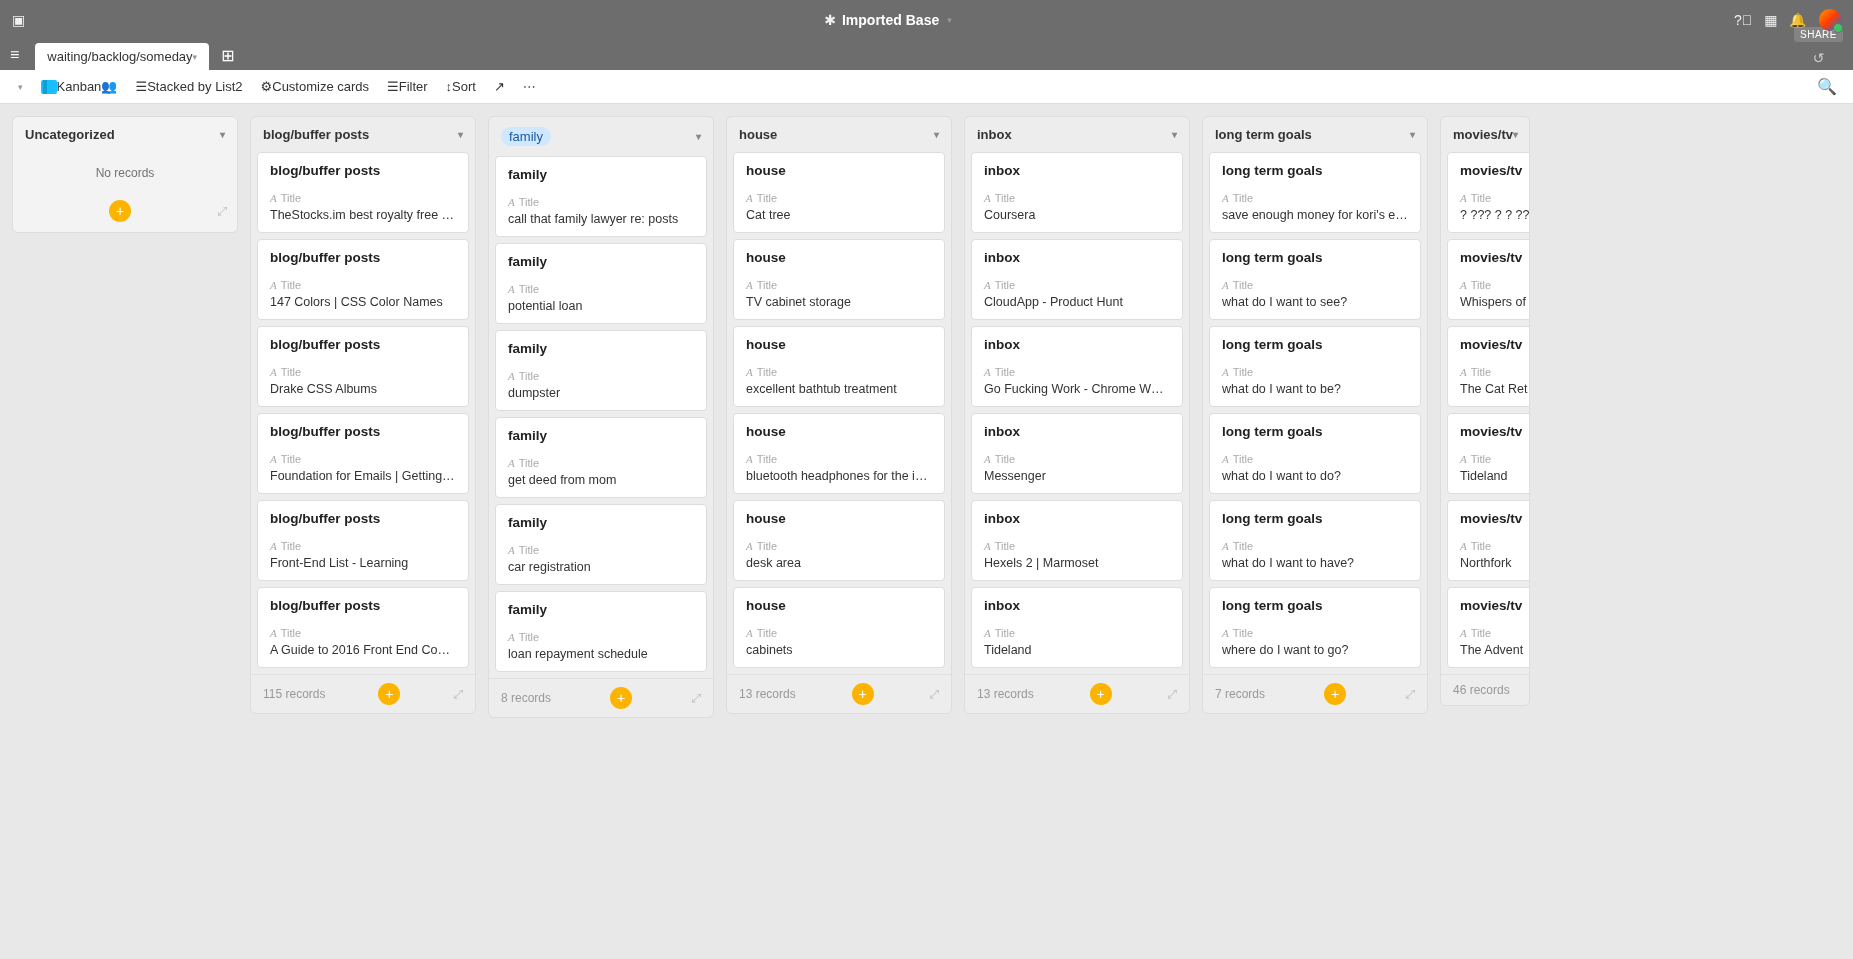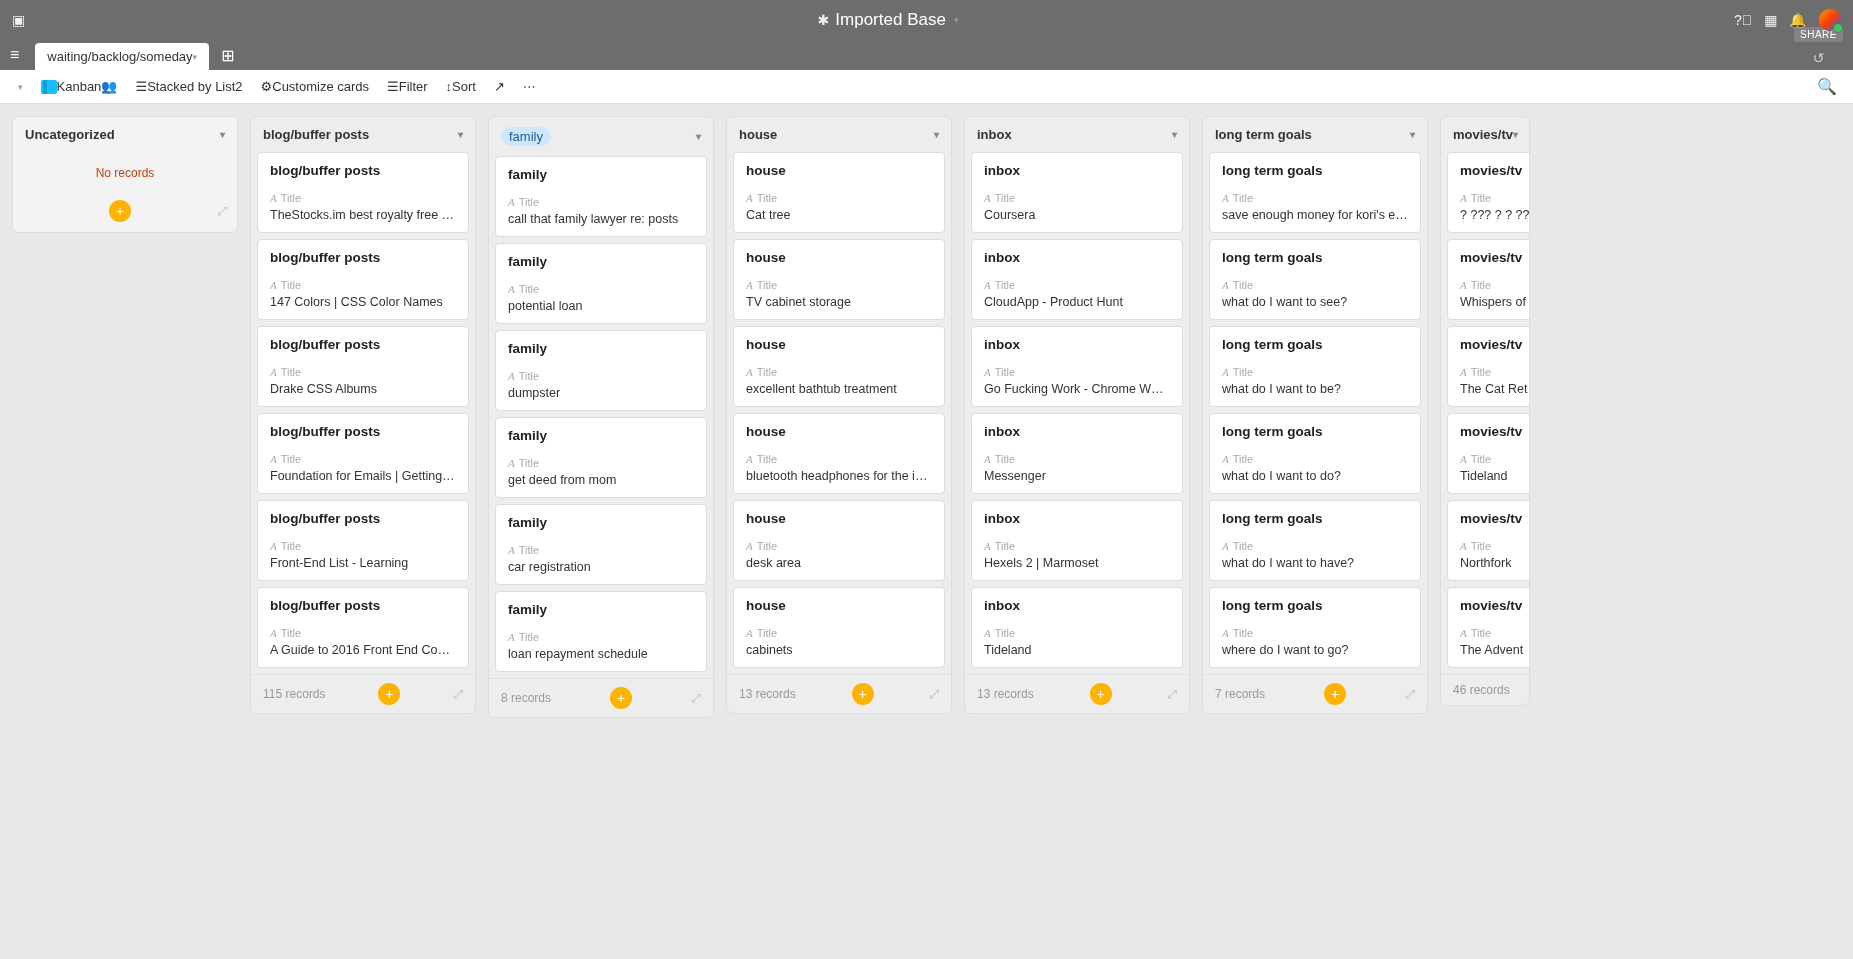--- a/index.html
+++ b/index.html
@@ -2,21 +2,21 @@
 <html><head>
 <meta charset="utf-8">
 <style>
 * { box-sizing: border-box; margin: 0; padding: 0; font-family: -apple-system, BlinkMacSystemFont, "Segoe UI", Helvetica, Arial, sans-serif; }
 body { background: #e8e8e8; width: 1853px; height: 959px; overflow: hidden; }
 
 .topbar { height: 40px; background: #6d6d6d; display: flex; align-items: center; padding: 0 12px; color: #fff; }
 .topbar-left { width: 30px; display: flex; align-items: center; }
 .topbar-center { flex: 1; display: flex; align-items: center; justify-content: center; gap: 6px; }
 .topbar-right { display: flex; align-items: center; gap: 12px; }
-.topbar-title { font-size: 17px; font-weight: 400; }
+.topbar-title { font-size: 14px; font-weight: 700; }
 .topbar-icon { font-size: 14px; opacity: 0.9; cursor: pointer; }
 .avatar { width: 22px; height: 22px; border-radius: 50%; background: linear-gradient(135deg,#ff9a00,#ff3c00,#0077ff); position: relative; }
 .avatar::after { content:''; position:absolute; right:-2px; bottom:-2px; width:8px; height:8px; background:#3cc860; border-radius:50%; border:1px solid #6d6d6d; }
 
 .tabbar { height: 30px; background: #6d6d6d; display: flex; align-items: flex-end; padding-left: 10px; gap: 6px; }
 .menu-icon { color: #fff; font-size: 16px; align-self: center; margin-right: 10px; cursor: pointer; }
 .tab { background: #fff; color: #333; font-size: 13px; padding: 6px 12px 6px 12px; border-radius: 4px 4px 0 0; display: flex; align-items: center; gap: 0; cursor: pointer; }
 .tab .chev { font-size: 9px; color: #999; }
 .tab-add { color: #fff; font-size: 16px; align-self: center; margin-left: 6px; cursor: pointer; }
 .tabbar-right { margin-left: auto; display: flex; align-items: center; gap: 8px; padding-right: 10px; padding-bottom: 4px; flex-direction: column; }
@@ -34,21 +34,21 @@
 
 .board { display: flex; gap: 12px; padding: 12px; overflow-x: auto; height: calc(100% - 104px); align-items: flex-start; }
 .column { min-width: 226px; max-width: 226px; background: #ededed; border: 1px solid #ddd; border-radius: 6px; display: flex; flex-direction: column; max-height: 100%; }
 .column.uncat { background: #f3f3f3; }
 .col-header { display: flex; align-items: center; justify-content: space-between; padding: 10px 12px; font-size: 13px; font-weight: 600; color: #333; cursor: pointer; }
 .col-header .name.pill { background: #cfe8ff; color: #1a5aa0; padding: 2px 8px; border-radius: 10px; font-weight: 500; }
 .col-header .chev { font-size: 10px; color: #888; }
 .col-body { overflow-y: auto; padding: 0 6px 6px 6px; display: flex; flex-direction: column; gap: 6px; scrollbar-width: thin; }
 .col-body::-webkit-scrollbar { width: 8px; }
 .col-body::-webkit-scrollbar-thumb { background: #bbb; border-radius: 4px; }
-.no-records { color: #c2410c; font-size: 12px; text-align: center; padding: 14px 0; }
+.no-records { color: #737373; font-size: 12px; text-align: center; padding: 14px 0; }
 .empty-actions { display: flex; align-items: center; justify-content: space-between; padding: 6px 10px 10px 10px; }
 .add-btn-center { width: 22px; height: 22px; background: #fcb400; border-radius: 50%; color: #fff; display: flex; align-items: center; justify-content: center; font-size: 14px; cursor: pointer; margin: 0 auto; }
 .expand-icon { color: #bbb; font-size: 12px; cursor: pointer; }
 
 .card { background: #fff; border: 1px solid #ddd; border-radius: 4px; padding: 10px 12px 10px 12px; cursor: pointer; }
 .card-title { font-size: 13.5px; font-weight: 600; color: #222; margin-bottom: 14px; }
 .field-label { font-size: 11px; color: #aaa; display: flex; align-items: center; gap: 4px; margin-bottom: 4px; }
 .field-label .a { font-family: serif; font-style: italic; }
 .field-value { font-size: 12.5px; color: #333; white-space: nowrap; overflow: hidden; text-overflow: ellipsis; }
 

